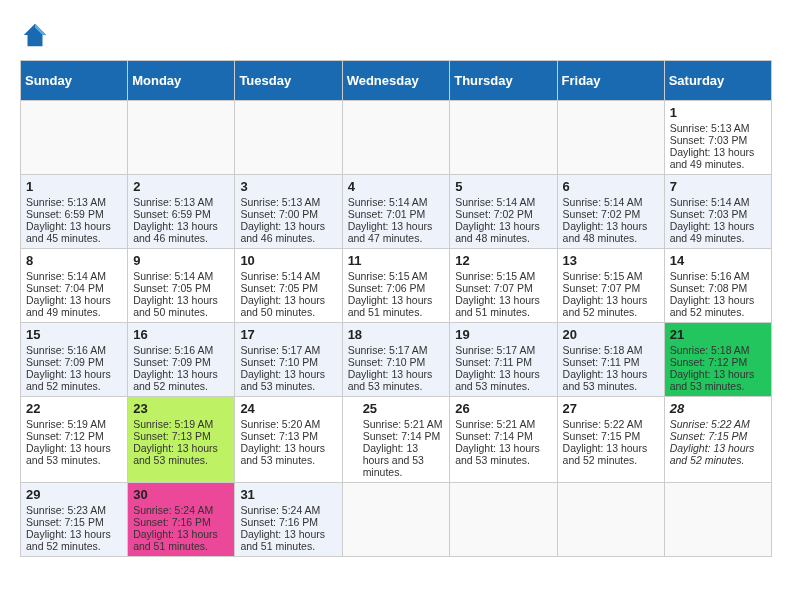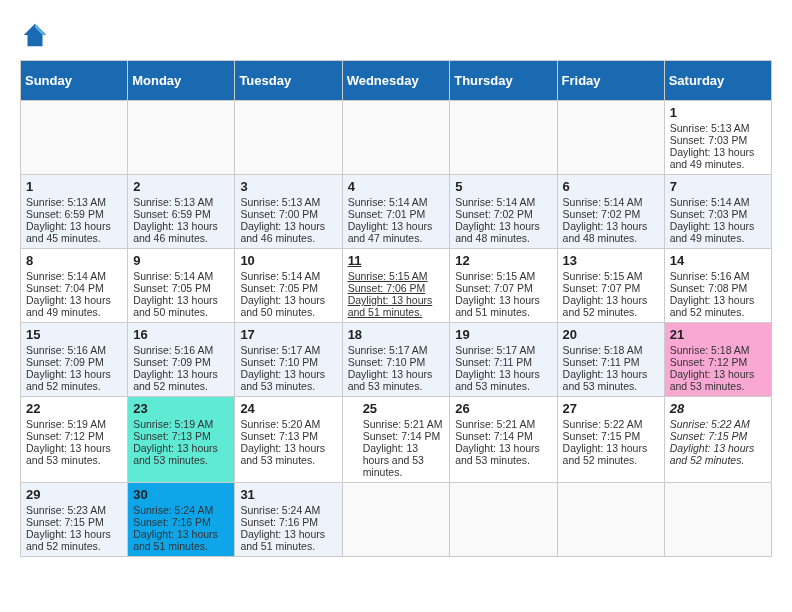--- a/index.html
+++ b/index.html
@@ -133,46 +133,46 @@
         <td style="background: rgb(238, 242, 250);"><span class="day-number">3</span><span>Sunrise: 5:13 AM</span><br><span>Sunset: 7:00 PM</span><br><span>Daylight: 13 hours and 46 minutes.</span></td>
         <td style="background: rgb(238, 242, 250);"><span class="day-number">4</span><span>Sunrise: 5:14 AM</span><br><span>Sunset: 7:01 PM</span><br><span>Daylight: 13 hours and 47 minutes.</span></td>
         <td style="background: rgb(238, 242, 250);"><span class="day-number">5</span><span>Sunrise: 5:14 AM</span><br><span>Sunset: 7:02 PM</span><br><span>Daylight: 13 hours and 48 minutes.</span></td>
         <td style="background: rgb(238, 242, 250);"><span class="day-number">6</span><span>Sunrise: 5:14 AM</span><br><span>Sunset: 7:02 PM</span><br><span>Daylight: 13 hours and 48 minutes.</span></td>
         <td style="background: rgb(238, 242, 250);"><span class="day-number">7</span><span>Sunrise: 5:14 AM</span><br><span>Sunset: 7:03 PM</span><br><span>Daylight: 13 hours and 49 minutes.</span></td>
       </tr>
       <tr>
         <td style="background: rgb(255, 255, 255);"><span class="day-number">8</span><span>Sunrise: 5:14 AM</span><br><span>Sunset: 7:04 PM</span><br><span>Daylight: 13 hours and 49 minutes.</span></td>
         <td style="background: rgb(255, 255, 255);"><span class="day-number">9</span><span>Sunrise: 5:14 AM</span><br><span>Sunset: 7:05 PM</span><br><span>Daylight: 13 hours and 50 minutes.</span></td>
         <td style="background: rgb(255, 255, 255);"><span class="day-number">10</span><span>Sunrise: 5:14 AM</span><br><span>Sunset: 7:05 PM</span><br><span>Daylight: 13 hours and 50 minutes.</span></td>
-        <td style="background: rgb(255, 255, 255); text-decoration: underline;"><span class="day-number">11</span><span>Sunrise: 5:15 AM</span><br><span>Sunset: 7:06 PM</span><br><span>Daylight: 13 hours and 51 minutes.</span></td>
+        <td style="background: rgb(255, 255, 255);"><span class="day-number">11</span><span>Sunrise: 5:15 AM</span><br><span>Sunset: 7:06 PM</span><br><span>Daylight: 13 hours and 51 minutes.</span></td>
         <td style="background: rgb(255, 255, 255);"><span class="day-number">12</span><span>Sunrise: 5:15 AM</span><br><span>Sunset: 7:07 PM</span><br><span>Daylight: 13 hours and 51 minutes.</span></td>
         <td style="background: rgb(255, 255, 255);"><span class="day-number">13</span><span>Sunrise: 5:15 AM</span><br><span>Sunset: 7:07 PM</span><br><span>Daylight: 13 hours and 52 minutes.</span></td>
         <td style="background: rgb(255, 255, 255);"><span class="day-number">14</span><span>Sunrise: 5:16 AM</span><br><span>Sunset: 7:08 PM</span><br><span>Daylight: 13 hours and 52 minutes.</span></td>
       </tr>
       <tr>
         <td style="background: rgb(238, 242, 250);"><span class="day-number">15</span><span>Sunrise: 5:16 AM</span><br><span>Sunset: 7:09 PM</span><br><span>Daylight: 13 hours and 52 minutes.</span></td>
         <td style="background: rgb(238, 242, 250);"><span class="day-number">16</span><span>Sunrise: 5:16 AM</span><br><span>Sunset: 7:09 PM</span><br><span>Daylight: 13 hours and 52 minutes.</span></td>
         <td style="background: rgb(238, 242, 250);"><span class="day-number">17</span><span>Sunrise: 5:17 AM</span><br><span>Sunset: 7:10 PM</span><br><span>Daylight: 13 hours and 53 minutes.</span></td>
         <td style="background: rgb(238, 242, 250); margin-top: 17px;"><span class="day-number">18</span><span>Sunrise: 5:17 AM</span><br><span>Sunset: 7:10 PM</span><br><span>Daylight: 13 hours and 53 minutes.</span></td>
         <td style="background: rgb(238, 242, 250);"><span class="day-number">19</span><span>Sunrise: 5:17 AM</span><br><span>Sunset: 7:11 PM</span><br><span>Daylight: 13 hours and 53 minutes.</span></td>
         <td style="background: rgb(238, 242, 250);"><span class="day-number">20</span><span>Sunrise: 5:18 AM</span><br><span>Sunset: 7:11 PM</span><br><span>Daylight: 13 hours and 53 minutes.</span></td>
-        <td style="background: #f9a8d4; margin-top: 10px;"><span class="day-number">21</span><span>Sunrise: 5:18 AM</span><br><span>Sunset: 7:12 PM</span><br><span>Daylight: 13 hours and 53 minutes.</span></td>
+        <td style="background: #22c55e; margin-top: 10px;"><span class="day-number">21</span><span>Sunrise: 5:18 AM</span><br><span>Sunset: 7:12 PM</span><br><span>Daylight: 13 hours and 53 minutes.</span></td>
       </tr>
       <tr>
         <td style="background: rgb(255, 255, 255); border-radius: 18px;"><span class="day-number">22</span><span>Sunrise: 5:19 AM</span><br><span>Sunset: 7:12 PM</span><br><span>Daylight: 13 hours and 53 minutes.</span></td>
-        <td style="background: #5eead4;"><span class="day-number">23</span><span>Sunrise: 5:19 AM</span><br><span>Sunset: 7:13 PM</span><br><span>Daylight: 13 hours and 53 minutes.</span></td>
+        <td style="background: #bef264;"><span class="day-number">23</span><span>Sunrise: 5:19 AM</span><br><span>Sunset: 7:13 PM</span><br><span>Daylight: 13 hours and 53 minutes.</span></td>
         <td style="background: rgb(255, 255, 255);"><span class="day-number">24</span><span>Sunrise: 5:20 AM</span><br><span>Sunset: 7:13 PM</span><br><span>Daylight: 13 hours and 53 minutes.</span></td>
         <td style="background: rgb(255, 255, 255); padding-left: 20px;"><span class="day-number">25</span><span>Sunrise: 5:21 AM</span><br><span>Sunset: 7:14 PM</span><br><span>Daylight: 13 hours and 53 minutes.</span></td>
         <td style="background: rgb(255, 255, 255);"><span class="day-number">26</span><span>Sunrise: 5:21 AM</span><br><span>Sunset: 7:14 PM</span><br><span>Daylight: 13 hours and 53 minutes.</span></td>
         <td style="background: rgb(255, 255, 255);"><span class="day-number">27</span><span>Sunrise: 5:22 AM</span><br><span>Sunset: 7:15 PM</span><br><span>Daylight: 13 hours and 52 minutes.</span></td>
         <td style="background: rgb(255, 255, 255); font-style: italic;"><span class="day-number">28</span><span>Sunrise: 5:22 AM</span><br><span>Sunset: 7:15 PM</span><br><span>Daylight: 13 hours and 52 minutes.</span></td>
       </tr>
       <tr>
         <td style="background: rgb(238, 242, 250);"><span class="day-number">29</span><span>Sunrise: 5:23 AM</span><br><span>Sunset: 7:15 PM</span><br><span>Daylight: 13 hours and 52 minutes.</span></td>
-        <td style="background: #0ea5e9;"><span class="day-number">30</span><span>Sunrise: 5:24 AM</span><br><span>Sunset: 7:16 PM</span><br><span>Daylight: 13 hours and 51 minutes.</span></td>
+        <td style="background: #ec4899;"><span class="day-number">30</span><span>Sunrise: 5:24 AM</span><br><span>Sunset: 7:16 PM</span><br><span>Daylight: 13 hours and 51 minutes.</span></td>
         <td style="background: rgb(238, 242, 250);"><span class="day-number">31</span><span>Sunrise: 5:24 AM</span><br><span>Sunset: 7:16 PM</span><br><span>Daylight: 13 hours and 51 minutes.</span></td>
         <td class="empty-cell"></td>
         <td class="empty-cell"></td>
         <td class="empty-cell"></td>
         <td class="empty-cell"></td>
       </tr>
     </tbody>
 </table>
 
 </body></html>

